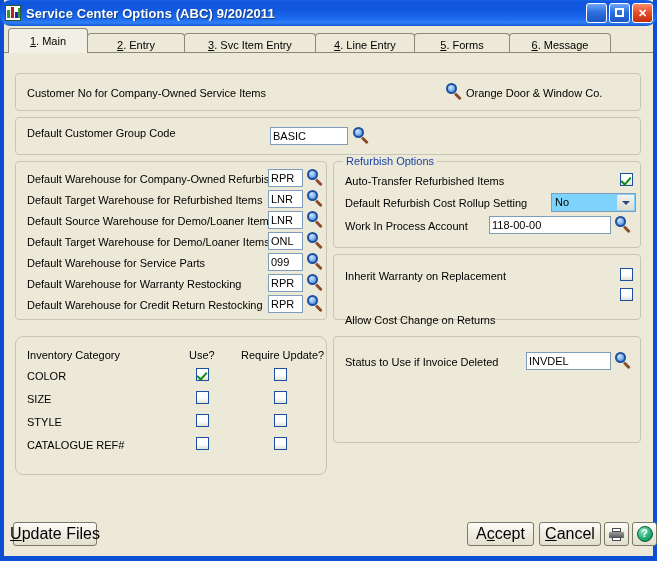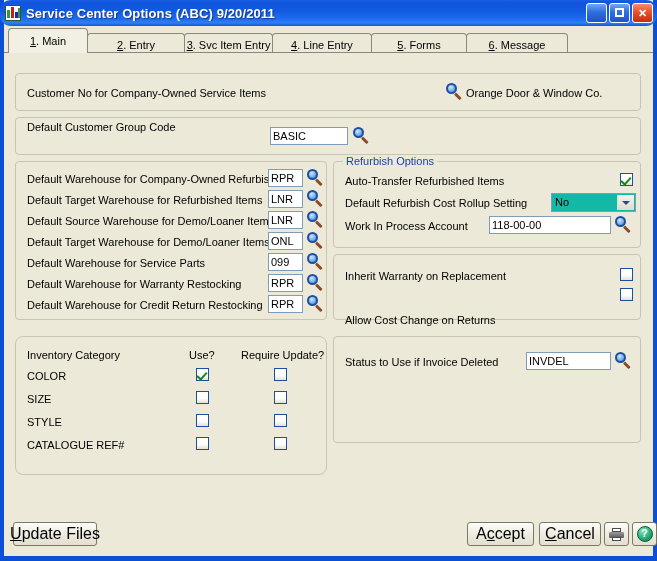--- a/index.html
+++ b/index.html
@@ -260,21 +260,21 @@
     border: solid #0f8a17;
     border-width: 0 2px 2px 0;
     transform: rotate(42deg);
   }
 
   
   .sel {
     position: absolute;
     box-sizing: border-box;
     height: 19px;
-    background: #14b8a6;
+    background: #7dd3fc;
     border: 1px solid #7f9db9;
     font-size: 11px;
     line-height: 17px;
     padding: 0 20px 0 3px;
     color: #000000;
     white-space: nowrap;
     overflow: hidden;
   }
   .sel .arrow {
     position: absolute;
@@ -404,21 +404,21 @@
 
   <div class="tabstrip">
     <div class="tabline"></div>
     <div class="tabs">
       <div class="tab active" style="width:80px">
         <span><u>1</u><span>. Main</span></span>
       </div>
       <div class="tab" style="width:98px">
         <span><u>2</u><span>. Entry</span></span>
       </div>
-      <div class="tab" style="width:89px">
+      <div class="tab" style="width:132px">
         <span><u>3</u><span>. Svc Item Entry</span></span>
       </div>
       <div class="tab" style="width:100px">
         <span><u>4</u><span>. Line Entry</span></span>
       </div>
       <div class="tab" style="width:96px">
         <span><u>5</u><span>. Forms</span></span>
       </div>
       <div class="tab" style="width:102px">
         <span><u>6</u><span>. Message</span></span>
@@ -431,21 +431,21 @@
     <div class="panel" style="left:11px; top:20px; width:626px; height:38px;">
       <div class="lbl" style="left:11px; top:12px;">Customer No for Company-Owned Service Items</div>
       <div class="mag" style="left:430px; top:9px;">
         <div class="glass"></div>
           <div class="handle"></div>
       </div>
       <div class="lbl" style="left:450px; top:12px;">Orange Door &amp; Window Co.</div>
     </div>
 
     <div class="panel" style="left:11px; top:64px; width:626px; height:38px;">
-      <div class="lbl" style="left:11px; top:2px;">Default Customer Group Code</div>
+      <div class="lbl" style="left:11px; top:8px;">Default Customer Group Code</div>
       <div class="tinput" style="left:254px; top:9px; width:78px;">BASIC</div>
       <div class="mag" style="left:337px; top:9px;">
         <div class="glass"></div>
           <div class="handle"></div>
       </div>
     </div>
 
     <div class="panel" style="left:11px; top:108px; width:312px; height:159px;">
 
       <div class="lbl" style="left:11px; top:10px;">Default Warehouse for Company-Owned Refurbish</div>

